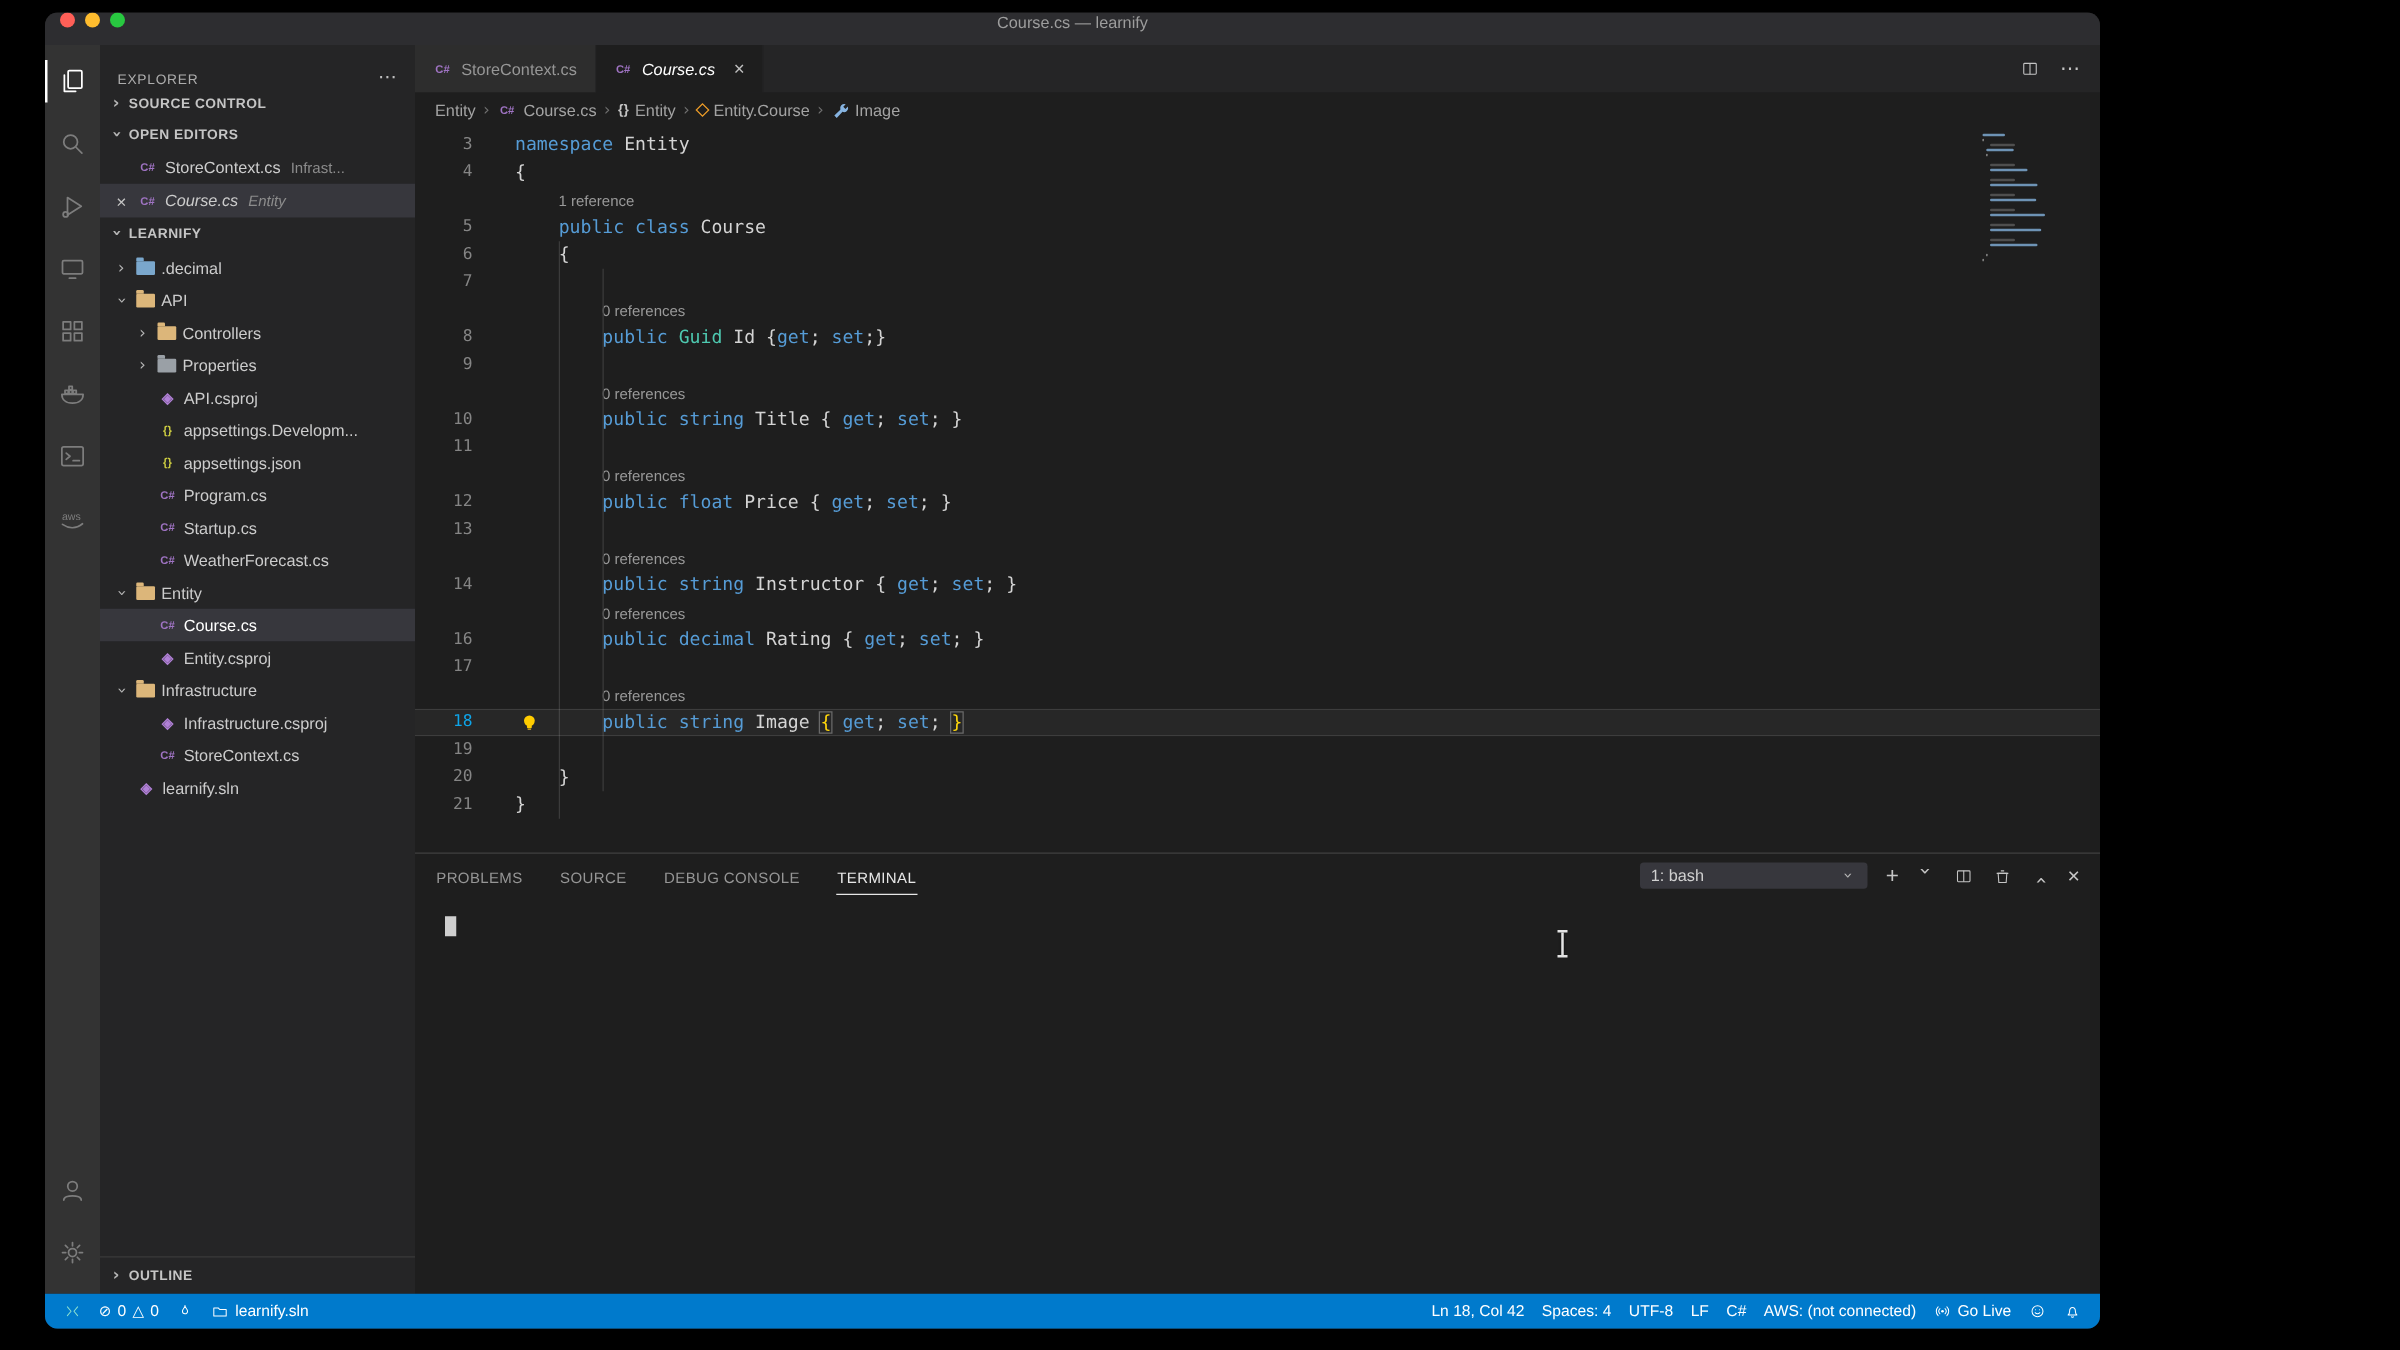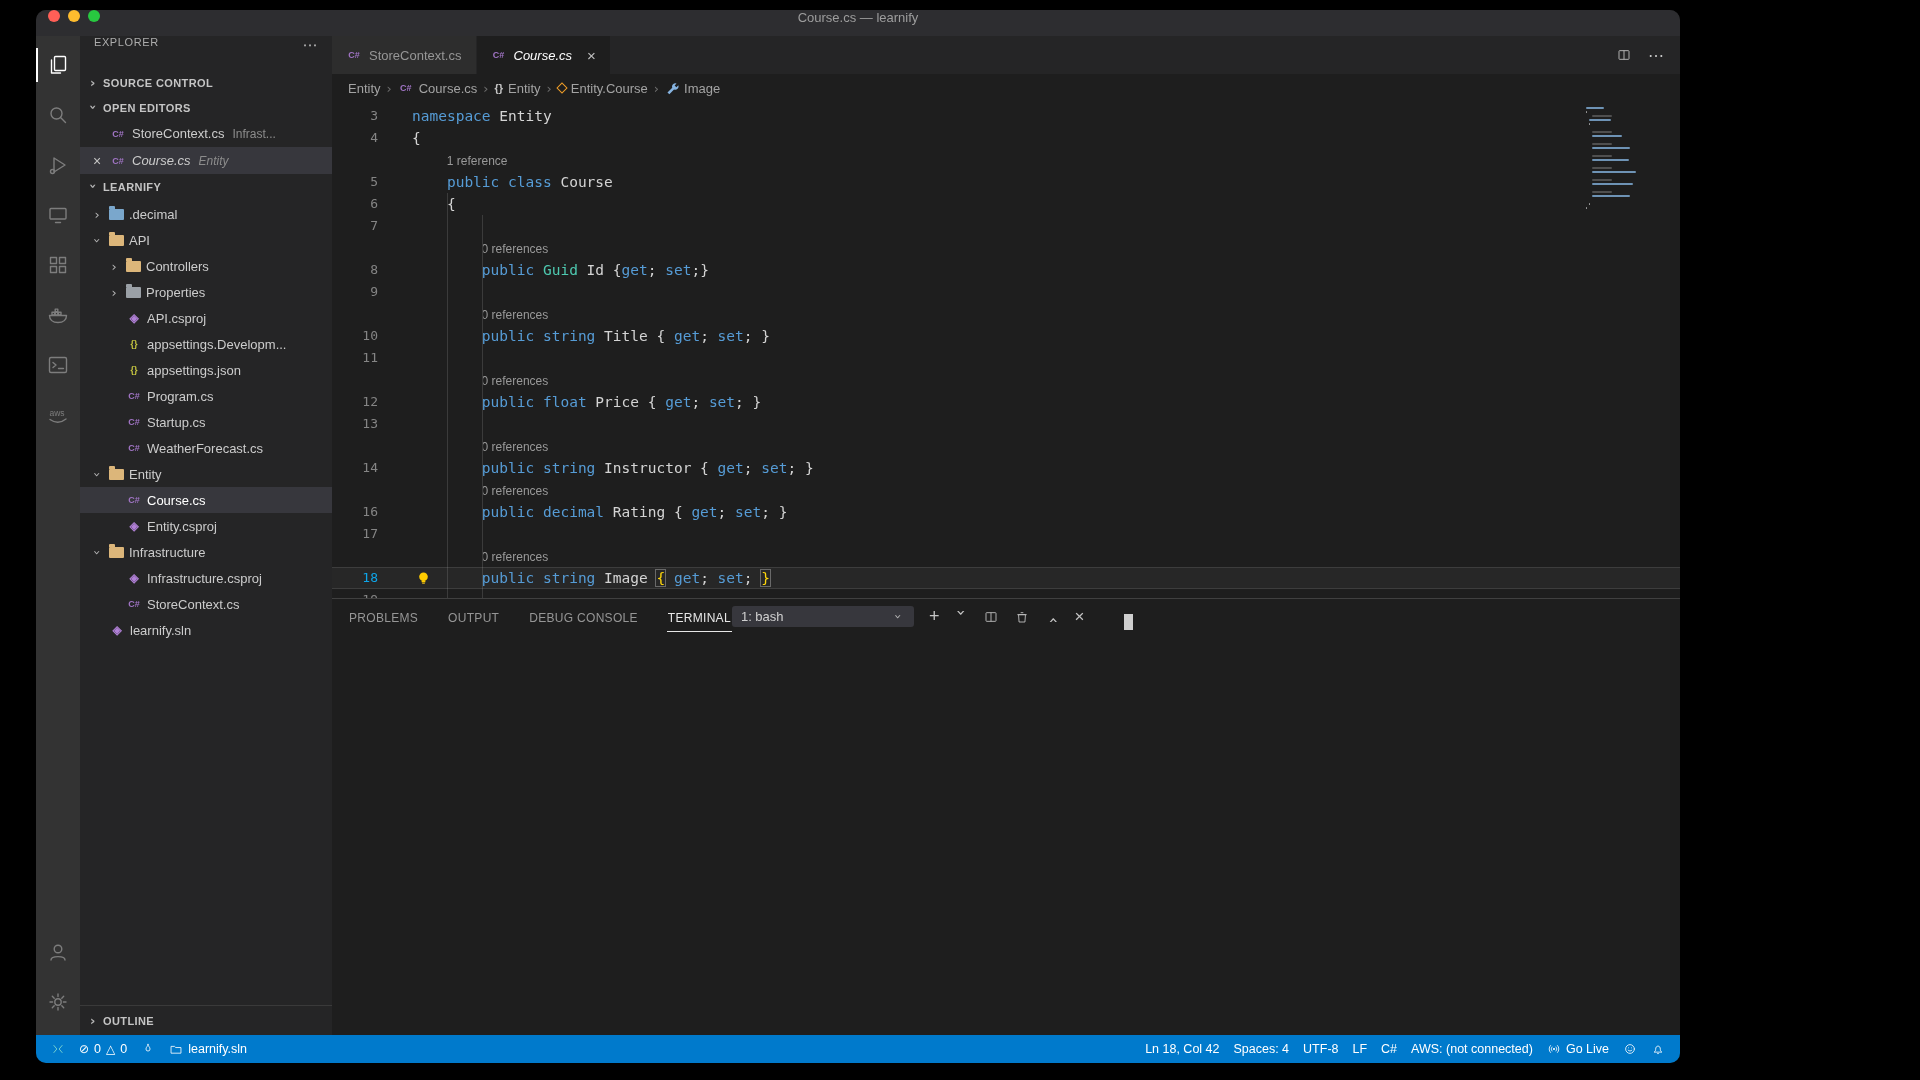--- a/index.html
+++ b/index.html
@@ -16,21 +16,21 @@
   .main{flex:1;display:flex;min-height:0}
   
   .activitybar{width:44px;background:#333;display:flex;flex-direction:column;align-items:center;padding-top:4px;flex:0 0 auto}
   .ab-item{width:44px;height:50px;display:flex;align-items:center;justify-content:center;color:#7d7d7d;position:relative;cursor:pointer}
   .ab-item.active{color:#fff}
   .ab-item.active::before{content:"";position:absolute;left:0;top:8px;bottom:8px;width:2px;background:#fff}
   .ab-item svg{width:24px;height:24px;fill:none;stroke:currentColor;stroke-width:1.4;stroke-linecap:round;stroke-linejoin:round}
   .ab-bottom{margin-top:auto;margin-bottom:8px;display:flex;flex-direction:column;align-items:center}
   
   .sidebar{width:252px;background:#252526;display:flex;flex-direction:column;flex:0 0 auto;color:#ccc;min-height:0;font-size:13px}
-  .sb-title{height:34px;display:flex;align-items:flex-start;justify-content:space-between;padding:0 14px;font-size:11px;letter-spacing:.6px;color:#adadad;flex:0 0 auto}
+  .sb-title{height:34px;display:flex;align-items:flex-end;justify-content:space-between;padding:0 14px;font-size:11px;letter-spacing:.6px;color:#adadad;flex:0 0 auto}
   .sb-more{font-size:15px;color:#c0c0c0;cursor:pointer}
   .sec{height:25px;display:flex;align-items:center;gap:3px;padding:0 6px;font-size:11px;font-weight:700;letter-spacing:.4px;color:#c5c5c5;cursor:pointer;flex:0 0 auto}
   .chev{display:inline-block;width:14px;text-align:center;font-size:13px;color:#b5b5b5;font-family:"DejaVu Sans",sans-serif;transform-origin:50% 50%}
   .chev.down{transform:rotate(90deg)}
   .chev.ph{visibility:hidden}
   .oe-row{height:27px;display:flex;align-items:center;gap:6px;padding:0 8px 0 10px;cursor:pointer;flex:0 0 auto;white-space:nowrap;overflow:hidden}
   .oe-row.active{background:#37373d}
   .oe-close{width:14px;text-align:center;color:#c5c5c5;font-size:14px;cursor:pointer}
   .oe-spacer{width:14px;flex:0 0 14px}
   .oe-desc{color:#8c8c8c;font-size:12px;margin-left:2px}
@@ -70,21 +70,21 @@
   .code-row.current{background:rgba(128,128,128,.10);box-shadow:inset 0 1px 0 rgba(255,255,255,.10),inset 0 -1px 0 rgba(255,255,255,.10)}
   .code-row pre{margin:0;font:inherit;color:#d4d4d4;white-space:pre}
   .tk-p{color:#d4d4d4}.tk-k{color:#569cd6}.tk-t{color:#4ec9b0}
   .tk-m{color:#ffd70b;outline:1px solid rgba(150,150,150,.6)}
   .lens{height:22px;line-height:24px;font-family:"Liberation Sans",sans-serif;font-size:12px;color:#999;cursor:pointer}
   .bulb{position:absolute;left:84px;top:3px;width:15px;height:16px;cursor:pointer}
   .bulb svg{width:15px;height:16px}
   .minimap{position:absolute;top:5px;right:14px;width:80px}
   .mm-bar{height:2px;margin-bottom:2px;border-radius:1px}
   
-  .panel{height:437px;border-top:1px solid #404040;display:flex;flex:0 0 auto;background:#1e1e1e}
+  .panel{height:353px;border-top:1px solid #404040;display:flex;flex-direction:column;flex:0 0 auto;background:#1e1e1e}
   .panel-header{height:35px;display:flex;align-items:center;padding:0 16px;flex:0 0 auto}
   .ptabs{display:flex;gap:28px}
   .ptab{font-size:12px;letter-spacing:.3px;color:#969696;cursor:pointer;padding:9px 1px 6px;border-bottom:1px solid transparent}
   .ptab.active{color:#e7e7e7;border-bottom-color:#e7e7e7}
   .panel-actions{margin-left:auto;display:flex;align-items:center;gap:15px;color:#c5c5c5}
   .shell-select{display:flex;align-items:center;justify-content:space-between;width:182px;background:#37373d;padding:3px 9px;font-size:13px;border-radius:3px;cursor:pointer;color:#d0d0d0}
   .pa-icon{cursor:pointer;display:flex;align-items:center;font-size:16px;color:#c5c5c5}
   .pa-icon svg{width:16px;height:16px;fill:none;stroke:currentColor;stroke-width:1.3}
   .terminal{flex:1;position:relative;padding:15px 0 0 22px;font-family:"DejaVu Sans Mono",monospace;font-size:14px;color:#ccc;cursor:text}
   .tline{white-space:pre}
@@ -479,21 +479,21 @@
             <div class="mm-bar"></div>
             <div class="mm-bar" style="margin-left:3.2px;width:1.1px;background:#9d9d9d"></div>
             <div class="mm-bar" style="margin-left:0.0px;width:1.1px;background:#9d9d9d"></div>
           </div>
       </div>
 
       <div class="panel">
         <div class="panel-header">
           <div class="ptabs">
               <span class="ptab">PROBLEMS</span>
-              <span class="ptab">OUTPUT</span>
+              <span class="ptab">SOURCE</span>
               <span class="ptab">DEBUG CONSOLE</span>
               <span class="ptab active">TERMINAL</span>
             </div>
           <div class="panel-actions">
             <div class="shell-select">
               <span>1: bash</span>
               <span class="chev down">›</span>
             </div>
             <span class="pa-icon" style="font-size:18px">+</span>
             <span class="pa-icon chev down">›</span>

